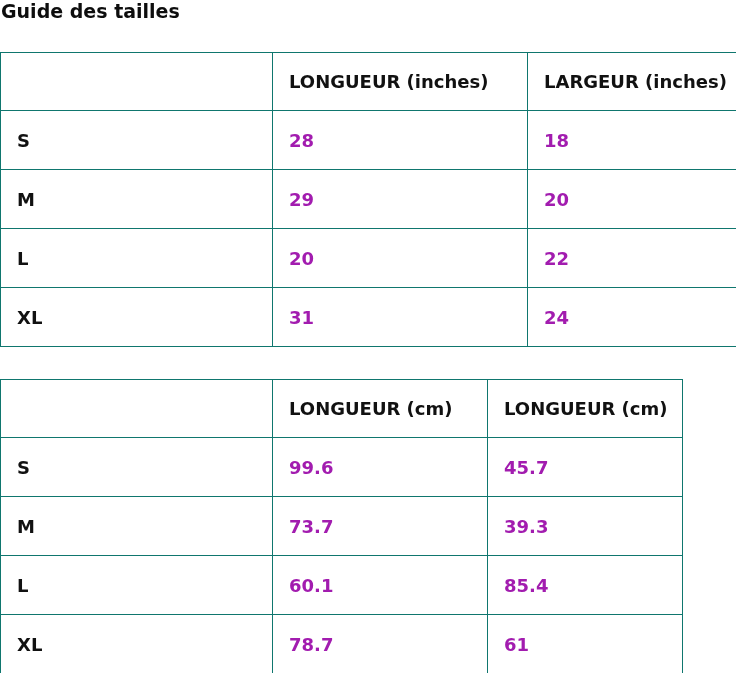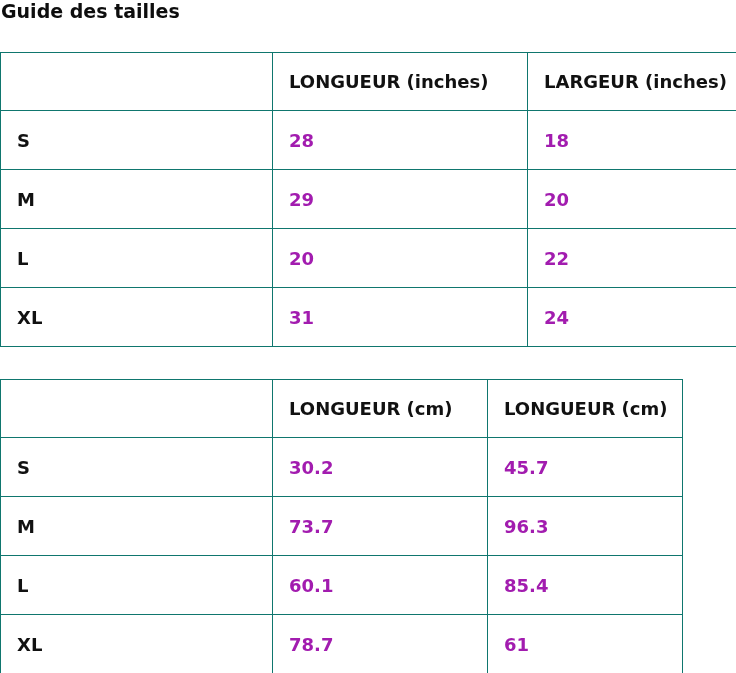--- a/index.html
+++ b/index.html
@@ -112,27 +112,27 @@
     <thead>
       <tr>
         <th></th>
         <th>LONGUEUR (cm)</th>
         <th>LONGUEUR (cm)</th>
       </tr>
     </thead>
     <tbody>
       <tr>
         <td class="row-label">S</td>
-        <td class="cell-value">30.2</td>
+        <td class="cell-value">99.6</td>
         <td class="cell-value">45.7</td>
       </tr>
       <tr>
         <td class="row-label">M</td>
         <td class="cell-value">73.7</td>
-        <td class="cell-value">96.3</td>
+        <td class="cell-value">39.3</td>
       </tr>
       <tr>
         <td class="row-label">L</td>
         <td class="cell-value">60.1</td>
         <td class="cell-value">85.4</td>
       </tr>
       <tr>
         <td class="row-label">XL</td>
         <td class="cell-value">78.7</td>
         <td class="cell-value">61</td>

